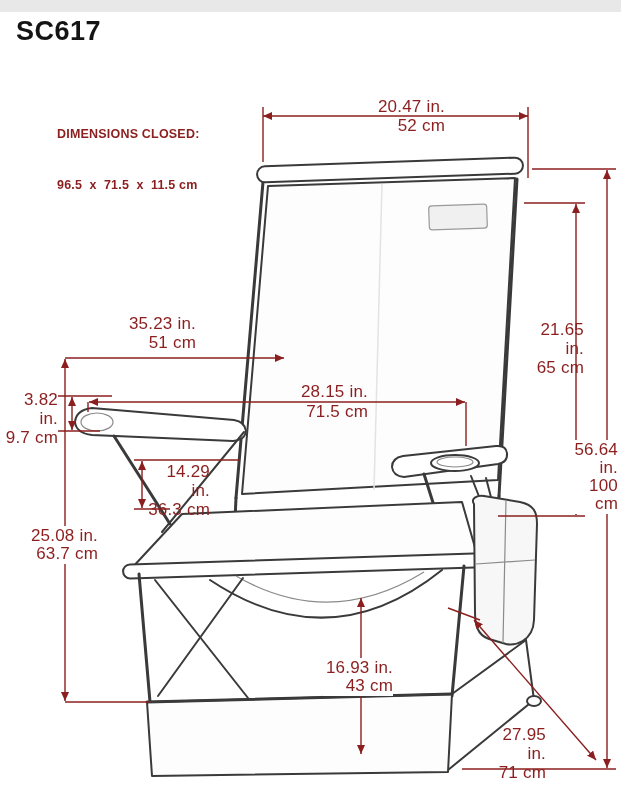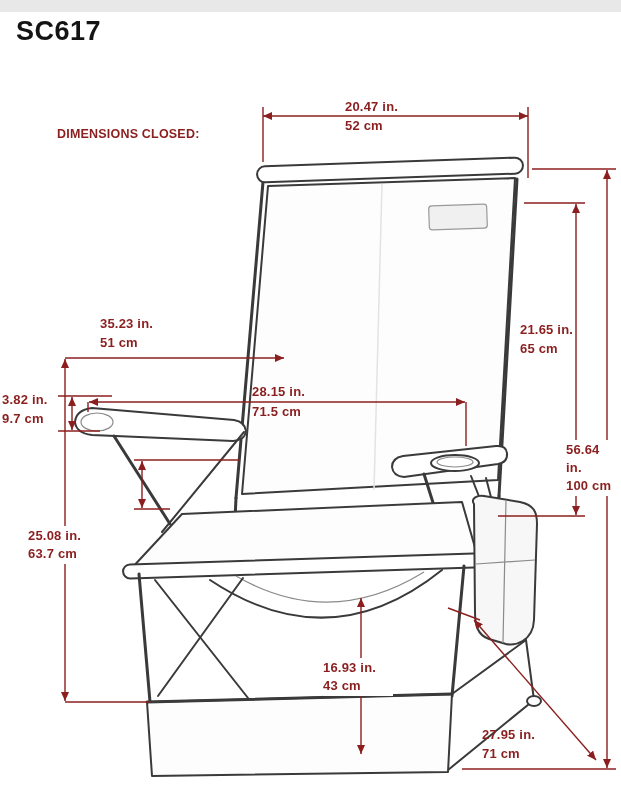--- a/index.html
+++ b/index.html
@@ -18,21 +18,21 @@
     font-size:27px;font-weight:700;color:#141414;letter-spacing:.5px;
   }
   .dims-closed{
     position:absolute;left:57px;top:80px;
     color:var(--dim-color);font-weight:700;font-size:12.5px;line-height:17px;
     letter-spacing:.2px;white-space:pre;
   }
   svg.canvas{position:absolute;left:0;top:0;z-index:1;}
   .dim-label{
     position:absolute;z-index:3;color:var(--dim-color);
-    font-weight:700;font-size:13px;line-height:19px;text-align:left;
+    font-weight:400;font-size:17px;line-height:19px;text-align:right;
     letter-spacing:.2px;
   }
   .dim-label span{display:block;}
   .bgw{background:var(--bg-color);line-height:18px;padding:1px 0;}
   #lbl-top-width{left:345px;top:85px;width:100px;}
   #lbl-back-height{left:520px;top:308px;width:64px;}
   #lbl-overall-height{left:566px;top:428px;width:52px;}
   #lbl-armrest-span{left:100px;top:302px;width:96px;}
   #lbl-overall-width{left:252px;top:370px;width:116px;line-height:20px;}
   #lbl-armrest-drop{left:2px;top:378px;width:56px;}
@@ -54,20 +54,21 @@
 </style>
 </head>
 <body>
 
 <div class="stage">
 
   <div class="model">SC617</div>
 
   <div class="dims-closed">
     <span style="display:block">DIMENSIONS CLOSED:</span>
+    <span style="display:block">96.5  x  71.5  x  11.5 cm</span>
   </div>
 
   <svg class="canvas" width="621" height="800" viewBox="0 0 621 800">
     <defs>
       <marker id="arr" orient="auto-start-reverse" markerUnits="userSpaceOnUse" markerWidth="10" markerHeight="8" refX="9" refY="4">
         <path class="dim-arrow" d="M0 0 L9 4 L0 8 Z"></path>
       </marker>
     </defs>
 
     <g>
@@ -214,20 +215,24 @@
   <div class="dim-label" id="lbl-overall-width">
     <span>28.15 in.</span>
     <span>71.5 cm</span>
   </div>
 
   <div class="dim-label" id="lbl-armrest-drop">
     <span>3.82 in.</span>
     <span>9.7 cm</span>
   </div>
 
+  <div class="dim-label" id="lbl-arm-to-seat">
+    <span>14.29 in.</span>
+    <span>36.3 cm</span>
+  </div>
 
   <div class="dim-label bgw" id="lbl-armrest-height">
     <span>25.08 in.</span>
     <span>63.7 cm</span>
   </div>
 
   <div class="dim-label bgw" id="lbl-seat-height">
     <span>16.93 in.</span>
     <span>43 cm</span>
   </div>

